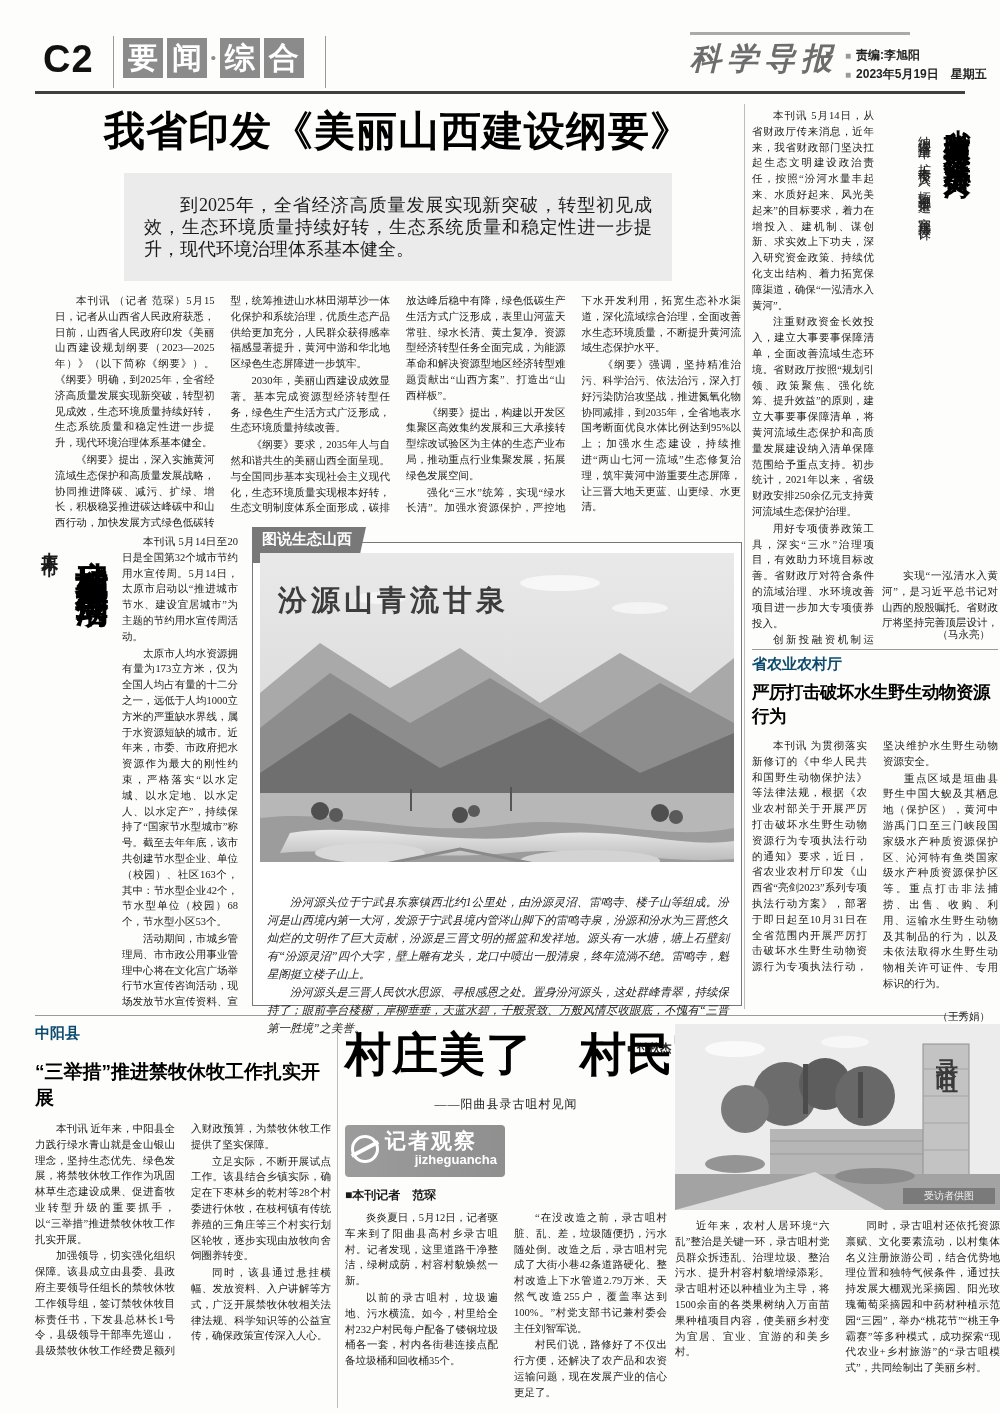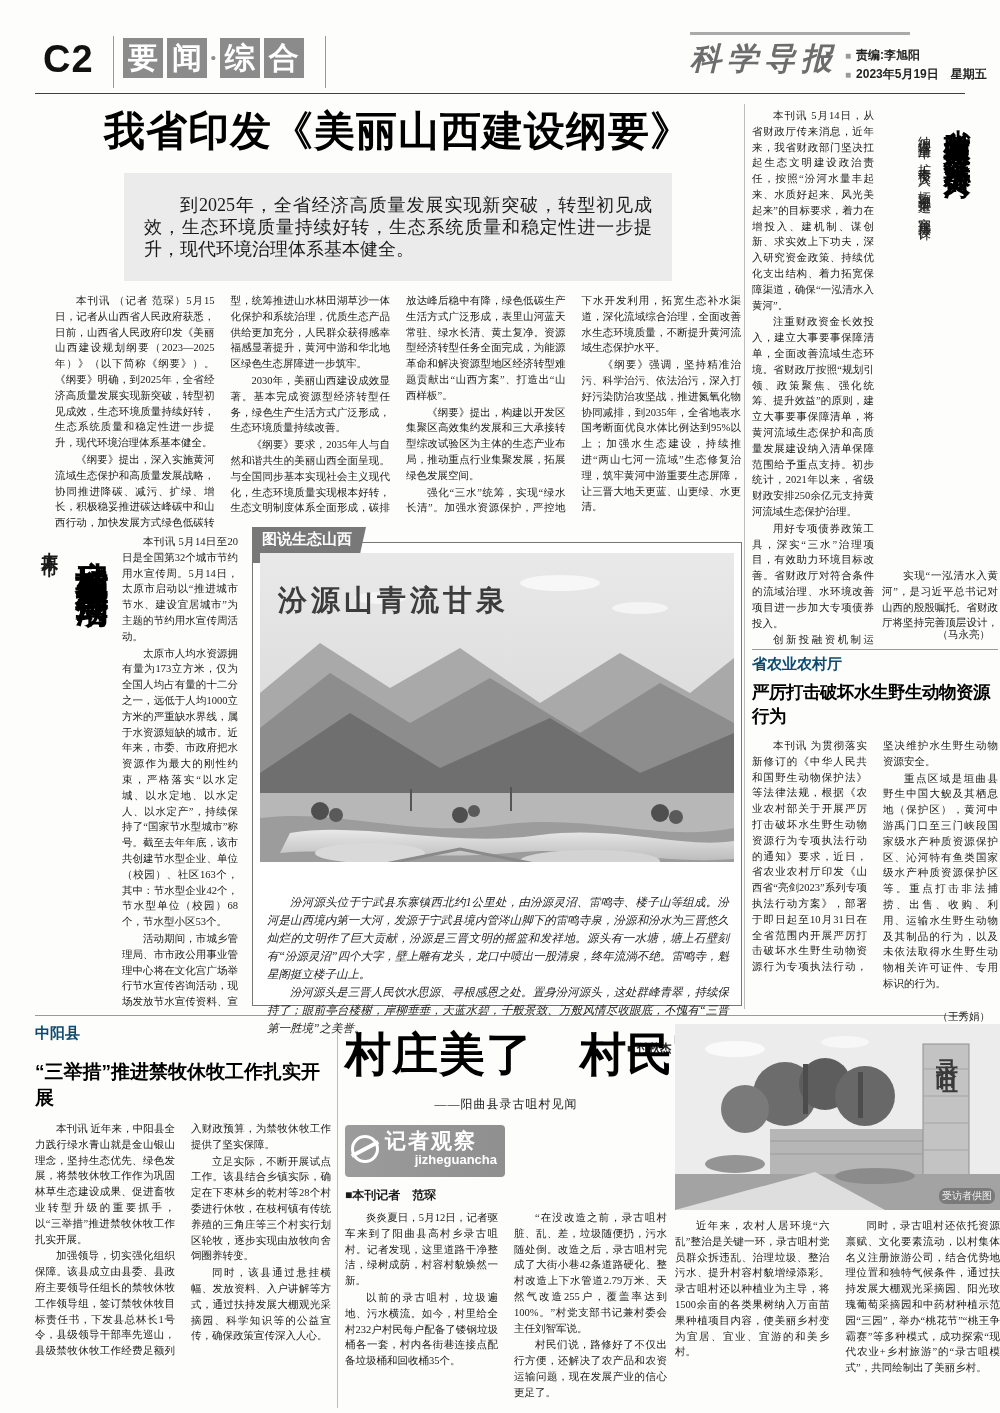--- a/index.html
+++ b/index.html
@@ -3,21 +3,21 @@
 <meta charset="utf-8">
 <style>
   * { margin:0; padding:0; box-sizing:border-box; }
   html,body { background:#e9e9e9; }
   .page {
     position:relative; width:1000px; height:1413px; margin:0 auto;
     background:#fdfdfc; overflow:hidden; color:#1a1a1a;
     font-family:"Liberation Serif","DejaVu Serif",serif;
   }
   
-  .header { position:absolute; left:35px; top:32px; width:930px; height:62px; border-bottom:1px solid #404040; }
+  .header { position:absolute; left:35px; top:32px; width:930px; height:62px; border-bottom:3px solid #404040; }
   .pageno { position:absolute; left:8px; top:6px; font-family:"Liberation Sans",sans-serif; font-size:38px; font-weight:700; color:#111; letter-spacing:1px; }
   .hdr-vline { position:absolute; top:4px; width:1px; height:52px; background:#999; }
   .section-boxes { position:absolute; left:88px; top:6px; display:flex; gap:4px; align-items:center; }
   .sec-box { width:40px; height:40px; background:#8b8b8b; color:#fff; font-family:"Liberation Sans",sans-serif; font-weight:700; font-size:30px; line-height:40px; text-align:center; }
   .sec-dot { color:#8b8b8b; font-weight:900; font-size:26px; margin:0 -2px; }
   .masthead-wrap { position:absolute; left:655px; top:0; width:230px; }
   .masthead-bar { width:220px; height:3px; background:#aaa; margin-bottom:3px; }
   .masthead { font-family:"DejaVu Serif","Liberation Serif",serif; font-style:italic; font-weight:700; font-size:31px; color:#6d6d6d; letter-spacing:6px; }
   .hdr-meta { position:absolute; left:810px; top:14px; width:185px; font-family:"Liberation Sans",sans-serif; font-size:12px; font-weight:700; color:#222; line-height:19px; }
   .hdr-meta .row { display:flex; align-items:center; gap:5px; white-space:nowrap; }
@@ -71,21 +71,21 @@
   .vg-subhead { text-align:center; font-size:12px; margin:10px 0 12px 0; letter-spacing:1px; }
   .vg-logo { position:relative; width:160px; height:52px; background:linear-gradient(90deg,#9c9c9c,#8f8f8f); border-radius:4px; padding:5px 8px 5px 40px; color:#fff; }
   .vg-logo-cn { font-family:"Liberation Sans",sans-serif; font-weight:900; font-size:21px; letter-spacing:2px; line-height:22px; }
   .vg-logo-en { font-family:"Liberation Sans",sans-serif; font-weight:700; font-size:13px; text-align:right; line-height:16px; }
   .vg-logo-icon { position:absolute; left:6px; top:10px; width:28px; height:28px; border:3px solid #fff; border-radius:50%; }
   .vg-logo-icon::after { content:""; position:absolute; left:-4px; top:9px; width:30px; height:4px; background:#fff; transform:rotate(-28deg); }
   .vg-byline { font-family:"Liberation Sans",sans-serif; font-weight:700; font-size:12px; margin:10px 0 6px 0; }
   .vg-body-left { height:212px; }
   .vg-right { position:absolute; left:330px; top:0; width:325px; }
   .photo2 { position:relative; width:325px; height:186px; background:#e6e6e6; overflow:hidden; }
-  .photo2-credit { position:absolute; right:5px; bottom:6px; font-size:10px; color:#f0f0f0; background:rgba(90,90,90,.55); padding:1px 3px;border-radius:7px; }
+  .photo2-credit { position:absolute; right:5px; bottom:6px; font-size:10px; color:#f0f0f0; background:rgba(90,90,90,.55); padding:1px 21px; }
   .vg-body-right { margin-top:8px; height:160px; }
   .pillar-label { position:absolute; right:38px; top:18px; writing-mode:vertical-rl; font-family:"Liberation Serif",serif; font-weight:700; font-size:22px; color:#3a3a3a; letter-spacing:6px; }
 </style>
 </head>
 <body>
 
 <div class="page">
 
   <div class="header">
     <div class="pageno">C2</div>
@@ -220,21 +220,21 @@
     </div>
   </div>
 
   <div class="zhongyang">
     <div class="kicker">中阳县</div>
     <div class="zy-headline">“三举措”推进禁牧休牧工作扎实开展</div>
     <div class="body-cols cols-2 zy-body">
       <p>本刊讯 近年来，中阳县全力践行绿水青山就是金山银山理念，坚持生态优先、绿色发展，将禁牧休牧工作作为巩固林草生态建设成果、促进畜牧业转型升级的重要抓手，以“三举措”推进禁牧休牧工作扎实开展。</p>
       <p>加强领导，切实强化组织保障。该县成立由县委、县政府主要领导任组长的禁牧休牧工作领导组，签订禁牧休牧目标责任书，下发县总林长1号令，县级领导干部率先巡山，县级禁牧休牧工作经费足额列入财政预算，为禁牧休牧工作提供了坚实保障。</p>
       <p>立足实际，不断开展试点工作。该县结合乡镇实际，确定在下枣林乡的乾村等28个村委进行休牧，在枝柯镇有传统养殖的三角庄等三个村实行划区轮牧，逐步实现由放牧向舍饲圈养转变。</p>
-      <p>同时，该县通过悬挂横幅、发放资料、入户讲解等方式，通过扶持发展大棚观光采摘园、科学知识等的公益宣传，确保政策宣传深入人心。</p>
+      <p>同时，该县通过悬挂横幅、发放资料、入户讲解等方式，广泛开展禁牧休牧相关法律法规、科学知识等的公益宣传，确保政策宣传深入人心。</p>
     </div>
     <div class="author-line">（刘华）</div>
   </div>
 
   <div class="village">
     <div class="vg-left">
       <div class="vg-headline">村庄美了　村民富了</div>
       <div class="vg-subhead">——阳曲县录古咀村见闻</div>
       <div class="vg-logo">
         <div class="vg-logo-icon"></div>

